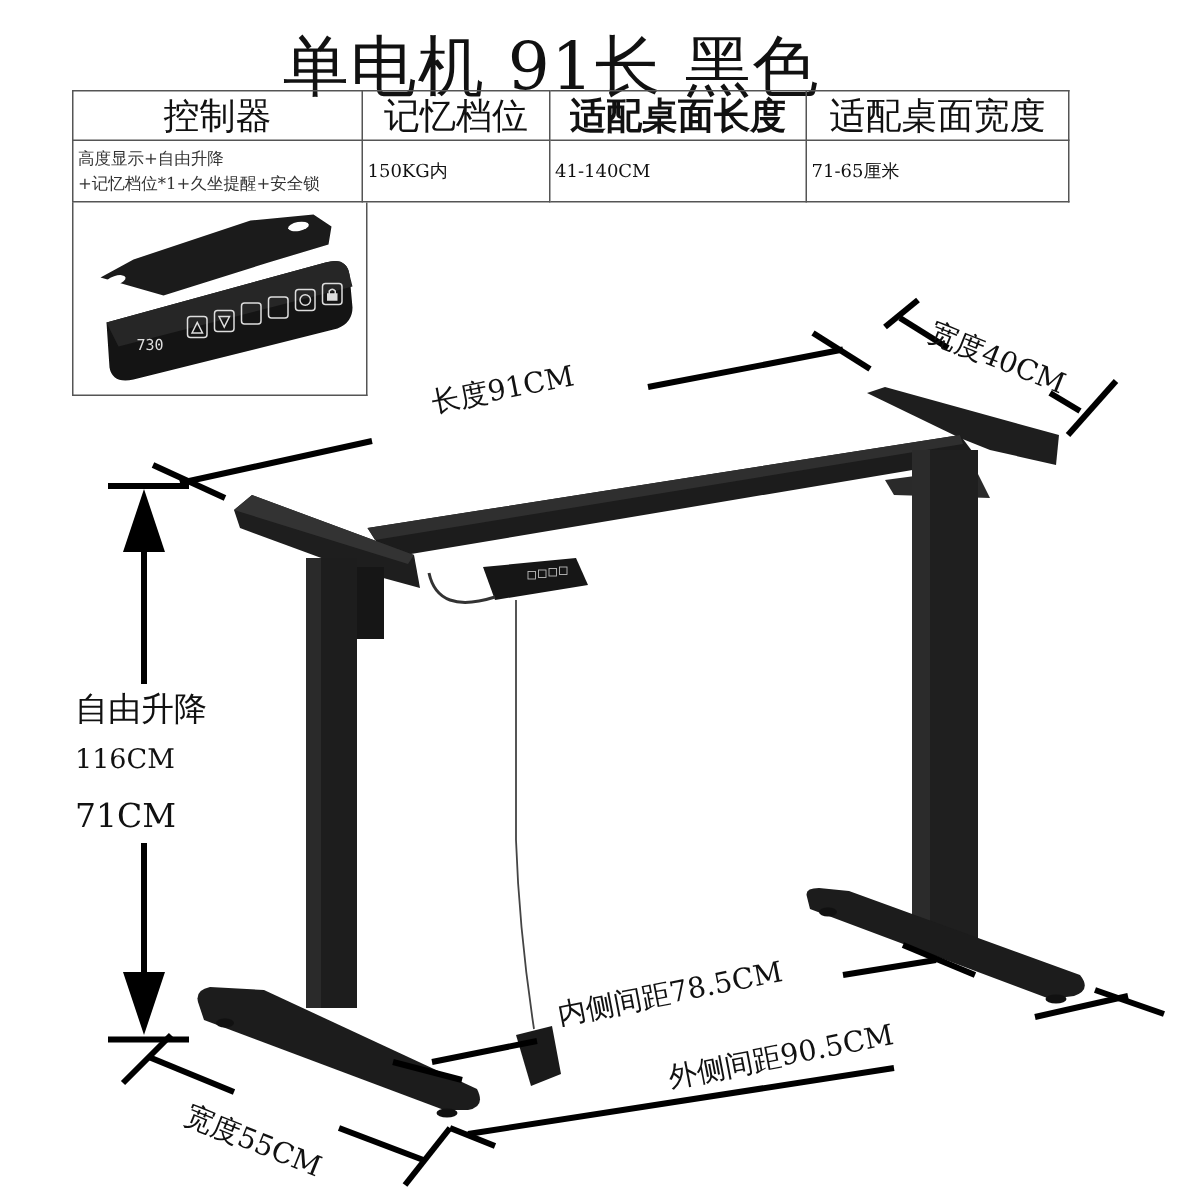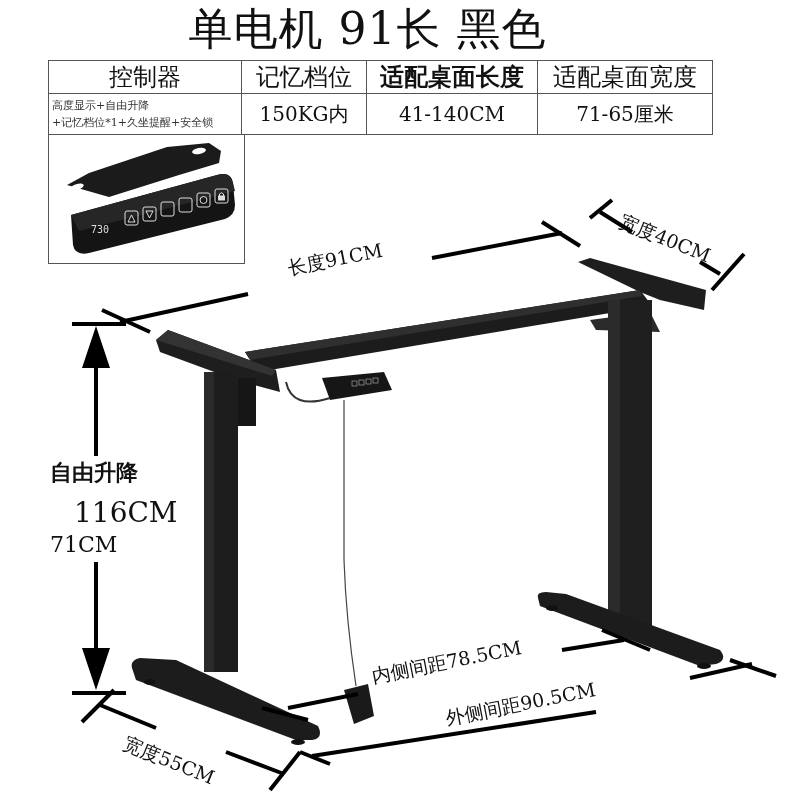--- a/index.html
+++ b/index.html
@@ -1,23 +1,23 @@
 <!DOCTYPE html>
 <html><head>
   <meta charset="utf-8">
   <style>
     html, body { margin: 0; padding: 0; background: #ffffff; }
     body { width: 800px; height: 800px; position: relative; overflow: hidden;
            font-family: "DejaVu Serif", "Liberation Serif", serif; color: #111; }
-    .title { position: absolute; left: 0; top: 2px; width: 735px; text-align: center;
+    .title { position: absolute; left: 0; top: 18px; width: 735px; text-align: center;
              font-size: 44px; line-height: 54px; letter-spacing: 1px; color: #111; }
     table.spec { position: absolute; left: 48px; top: 60px; border-collapse: collapse; }
     table.spec td { border: 1.5px solid #555; padding: 0 3px; vertical-align: middle; white-space: nowrap; }
     .hdr td { height: 32px; font-size: 24px; line-height: 30px; text-align: center; }
-    .vals td { height: 40px; font-size: 20px; line-height: 24px; text-align: center; }
+    .vals td { height: 40px; font-size: 12px; line-height: 24px; }
     .vals td.ctrl { font-size: 11px; line-height: 17px; color: #333; text-align: left; }
     .w1 { width: 186px; } .w2 { width: 118px; } .w3 { width: 164px; font-weight: bold; } .w4 { width: 168px; }
     .img-cell { position: absolute; left: 48px; top: 135px; width: 195px; height: 128px;
                 border: 1.5px solid #555; border-top: none; }
     .stage { position: absolute; left: 0; top: 0; width: 800px; height: 800px; }
     .lbl { position: absolute; font-size: 19px; white-space: nowrap; transform-origin: left center; color: #111; }
   </style>
 </head>
 <body>
 
@@ -147,19 +147,19 @@
   </g>
   <g fill="#000">
     <path d="M96 326 L82 368 L110 368 Z"></path>
     <path d="M96 690 L82 648 L110 648 Z"></path>
   </g>
 </svg>
 
 <div class="lbl" style="left:288px; top:256px; transform:rotate(-11deg);">长度91CM</div>
 <div class="lbl" style="left:620px; top:208px; transform:rotate(22deg);">宽度40CM</div>
 
-<div class="lbl" style="left:50px; top:458px; font-size:22px;font-weight:bold;">自由升降</div>
-<div class="lbl" style="left:50px; top:496px; font-size:28px;margin-left:24px;">116CM</div>
+<div class="lbl" style="left:50px; top:458px; font-size:22px;">自由升降</div>
+<div class="lbl" style="left:50px; top:496px; font-size:18px;">116CM</div>
 <div class="lbl" style="left:50px; top:532px; font-size:22px;text-align:right;">71CM</div>
 
 <div class="lbl" style="left:372px; top:664px; transform:rotate(-11deg);">内侧间距78.5CM</div>
 <div class="lbl" style="left:446px; top:706px; transform:rotate(-11deg);">外侧间距90.5CM</div>
 <div class="lbl" style="left:124px; top:730px; transform:rotate(22deg);">宽度55CM</div>
 
 </body></html>

